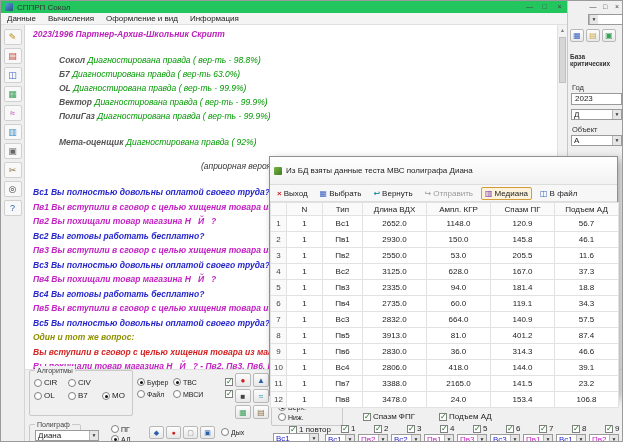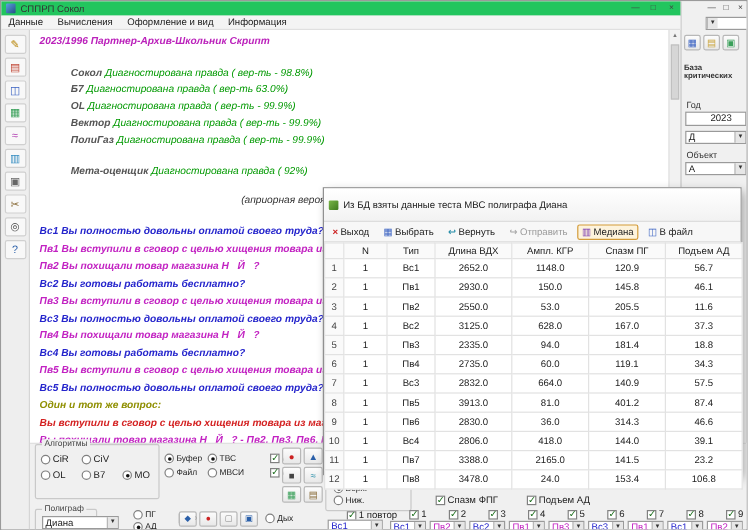--- a/index.html
+++ b/index.html
@@ -71,21 +71,21 @@
   .small{font-size:7px;}
   .dropdown{display:inline-flex;align-items:stretch;border:1px solid #9a9a9a;background:#fff;height:11px;font-size:8px;}
   .dd-val{flex:1;padding:0 2px;line-height:9px;overflow:hidden;white-space:nowrap;}
   .dd-arrow{width:9px;background:#e6e6e6;border-left:1px solid #b8b8b8;font-size:5px;line-height:9px;text-align:center;color:#333;}
   .ibtn{border:1px solid #b8b8b8;background:linear-gradient(#fcfcfc,#e8e8e8);border-radius:2px;text-align:center;}
   .seq-col{width:33px;display:flex;flex-direction:column;align-items:flex-start;gap:1px;}
 
   
   .right-panel{position:absolute;left:566px;top:0;width:57px;height:442px;background:#f0f0f0;border-left:1px solid #c6c6c6;z-index:5;font-size:8px;}
   .rp-label{position:absolute;font-size:7.5px;color:#333;}
-  .rp-field{position:absolute;border:1px solid #9a9a9a;background:#fff;font-size:8px;padding:0 20px;line-height:10px;height:12px;}
+  .rp-field{position:absolute;border:1px solid #9a9a9a;background:#fff;font-size:8px;padding:0 3px;line-height:10px;height:12px;}
 </style>
 </head>
 <body>
 
 <div class="screen">
 
   <div class="titlebar">
     <span class="app-icon"></span>
     <span class="win-title">СППРП Сокол</span>
   </div>

